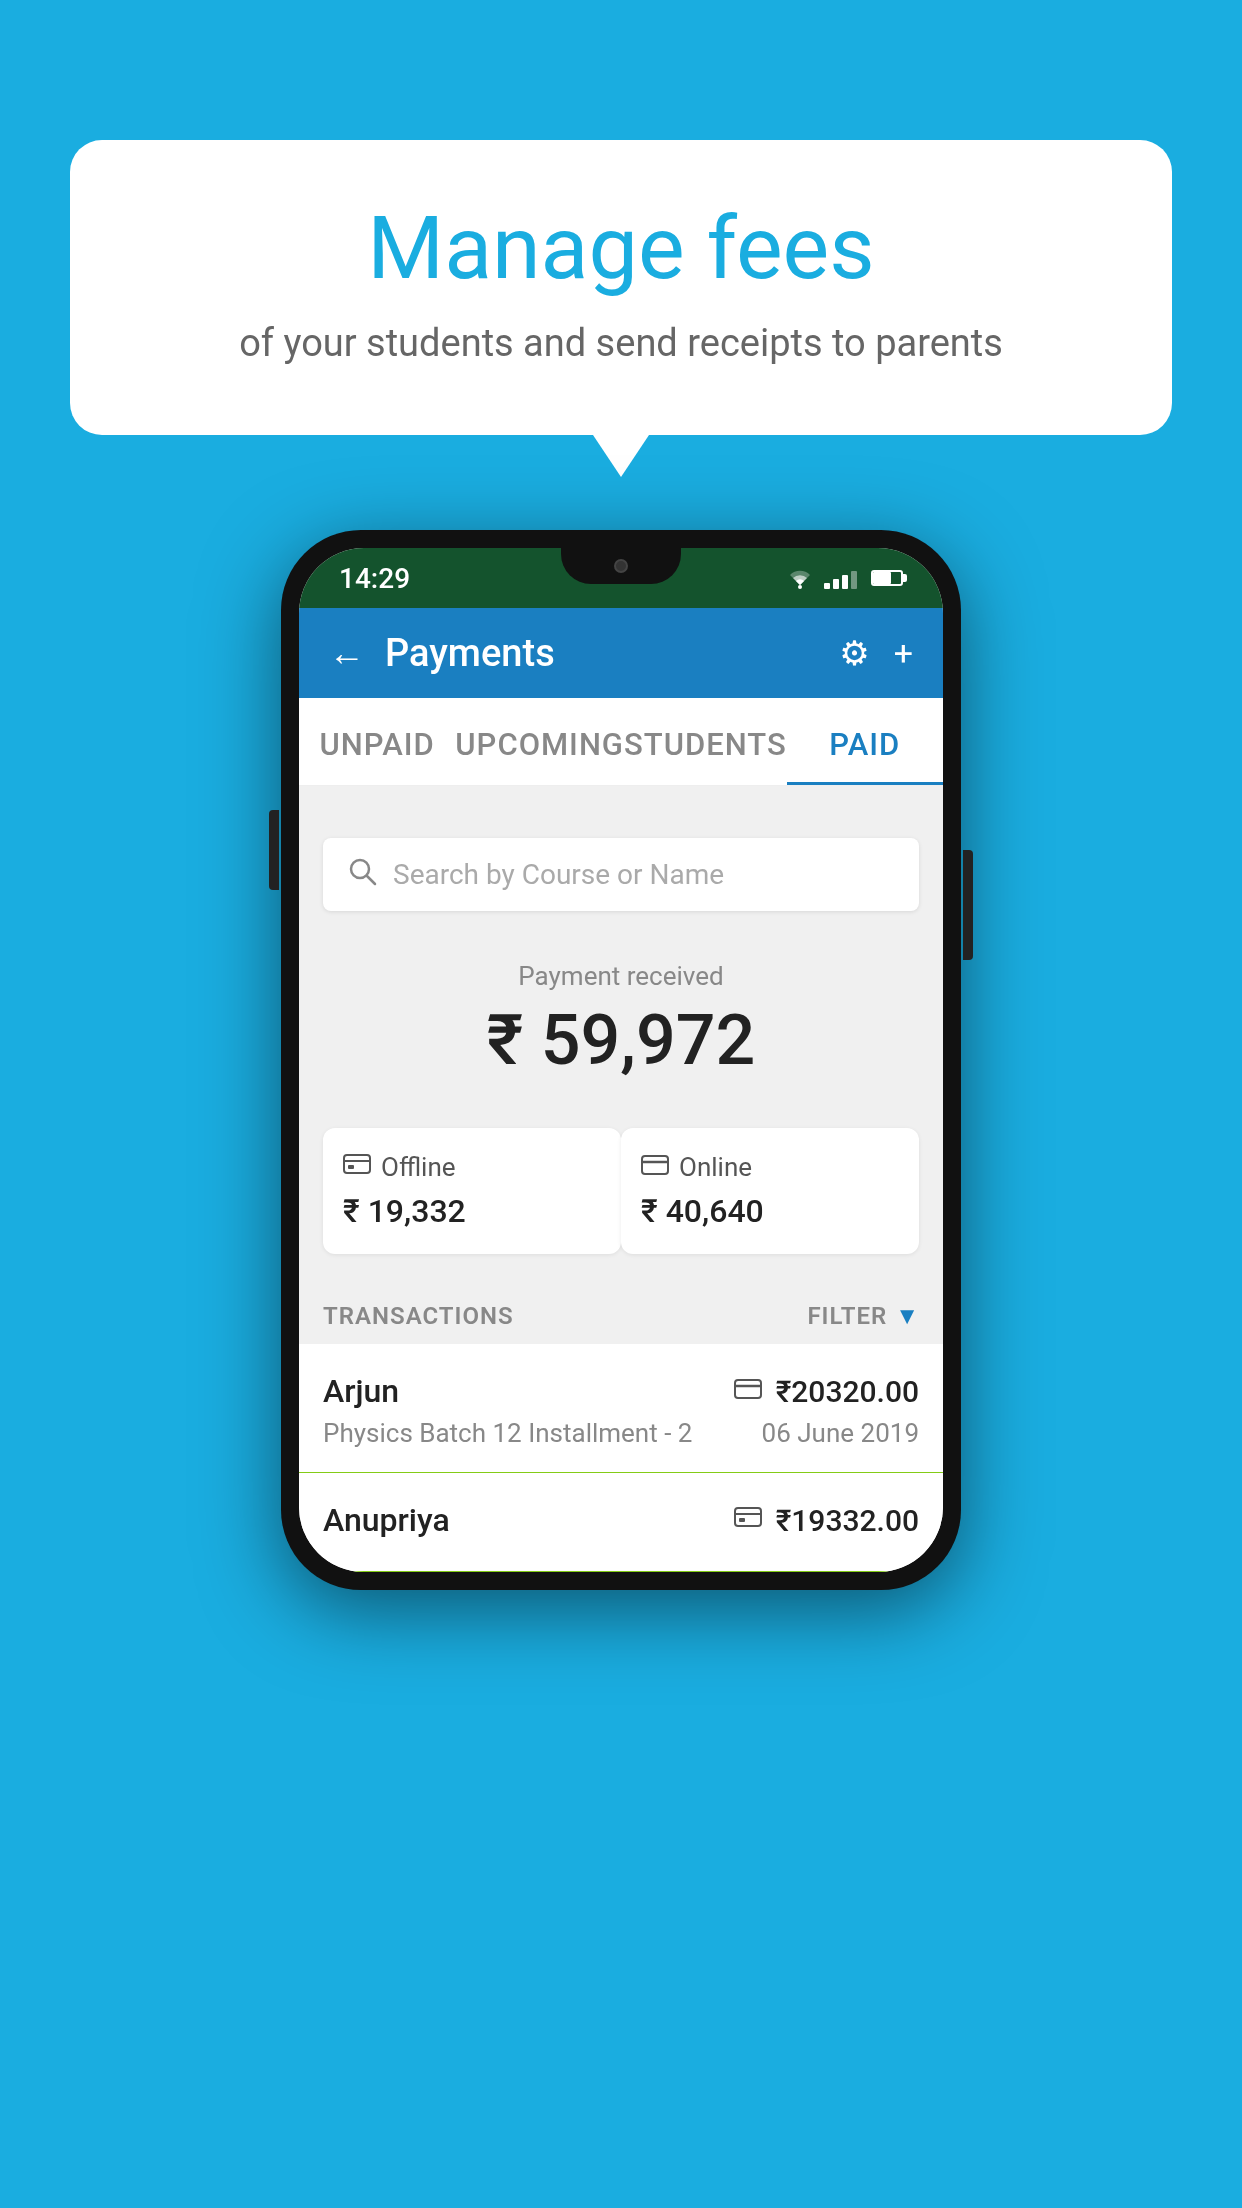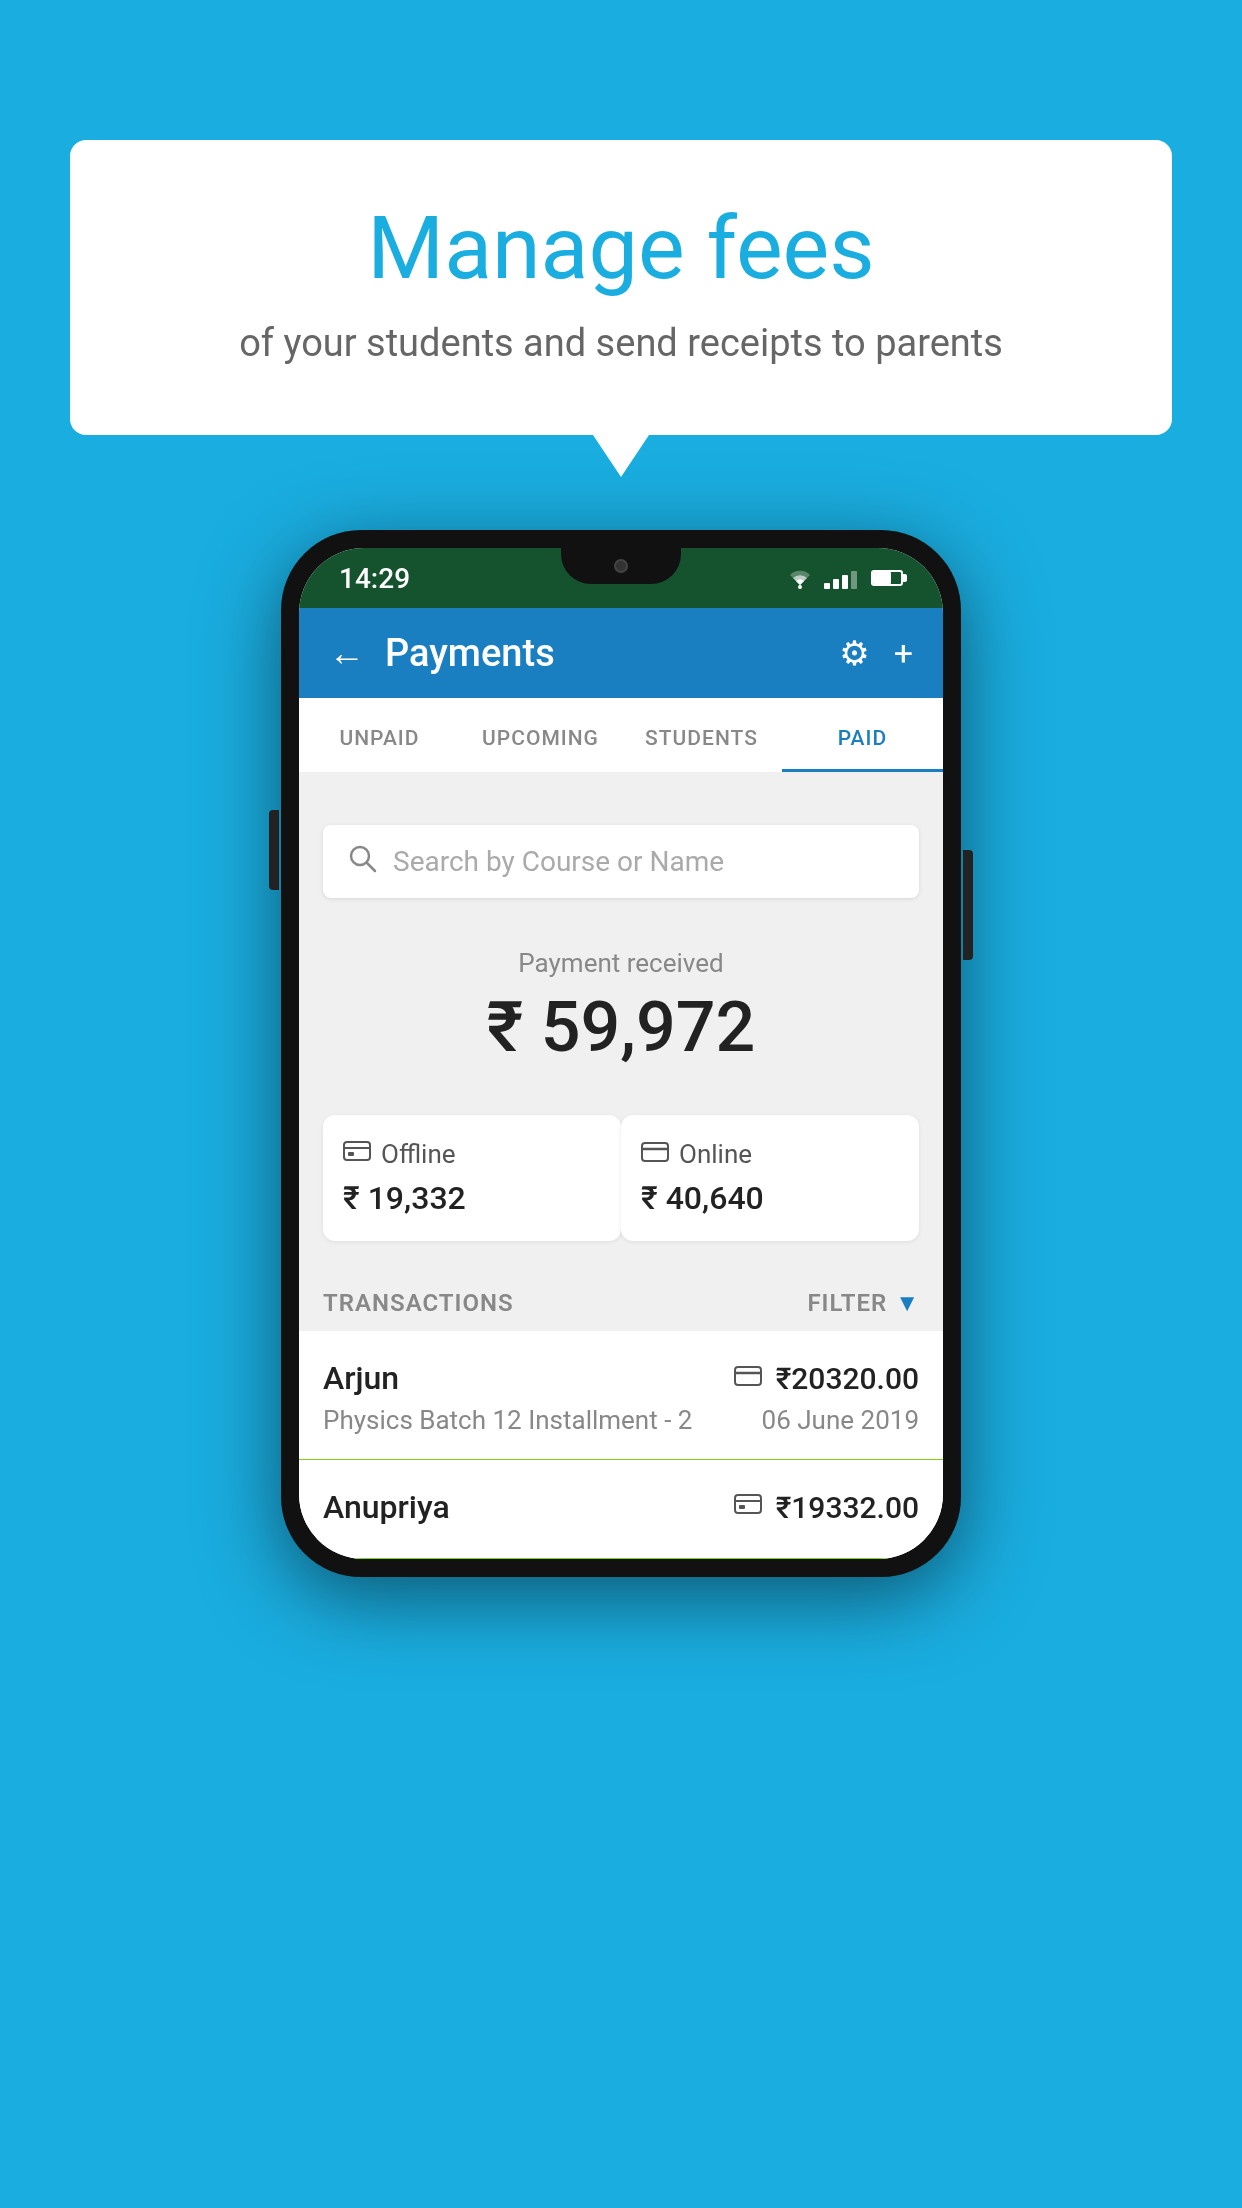--- a/index.html
+++ b/index.html
@@ -19,21 +19,21 @@
       top: 140px;
       left: 70px;
       right: 70px;
       display: flex;
       flex-direction: column;
       align-items: center;
     }
 
     .speech-bubble {
       background: white;
-      border-radius: 16px;
+      border-radius: 32px;
       padding: 60px 80px 70px;
       text-align: center;
       width: 100%;
       position: relative;
     }
 
     .speech-bubble::after {
       content: '';
       position: absolute;
       bottom: -42px;
@@ -233,21 +233,21 @@
     .tabs-bar {
       background: white;
       display: flex;
       border-bottom: 1px solid #eee;
     }
 
     .tab-item {
       flex: 1;
       text-align: center;
       padding: 28px 0 22px;
-      font-size: 21px;
+      font-size: 31px;
       font-weight: 500;
       color: #888;
       letter-spacing: 1px;
       position: relative;
       cursor: pointer;
     }
 
     .tab-item.active {
       color: #1A7FC1;
     }

